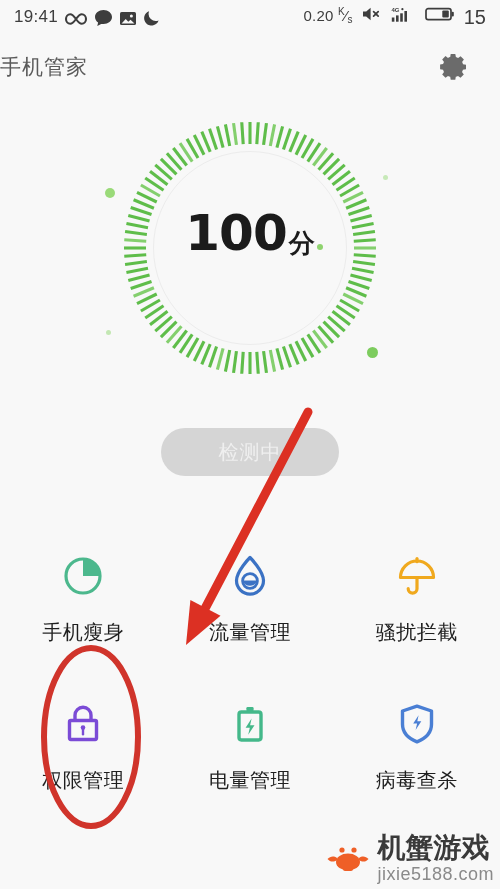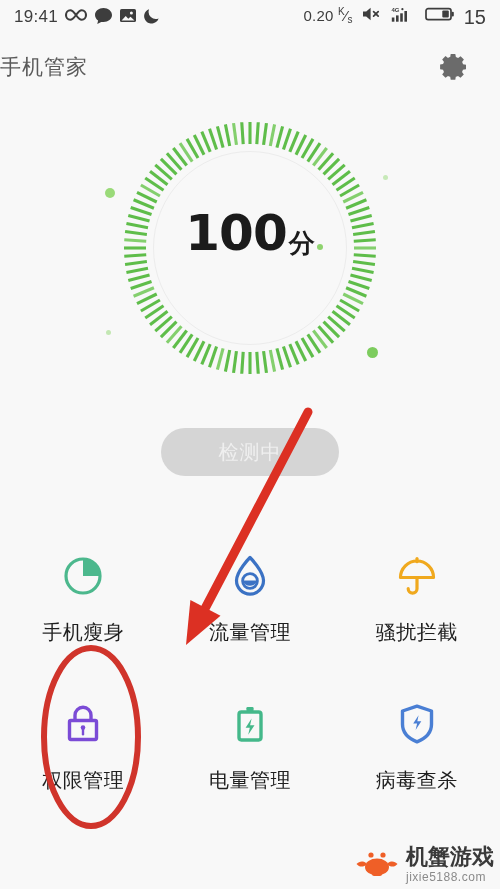--- a/index.html
+++ b/index.html
@@ -16,21 +16,21 @@
   }
 
   
   .statusbar {
     position: absolute; top: 0; left: 0;
     width: 500px; height: 34px;
     display: flex; align-items: center;
     padding: 0 14px;
     color: #4a4a4a;
   }
-  .sb-left { display: flex; align-items: flex-start; gap: 6px; }
+  .sb-left { display: flex; align-items: flex-end; gap: 6px; }
   .sb-right { display: flex; align-items: flex-start; gap: 8px; margin-left: auto; }
   .sb-time { font-size: 17px; font-weight: 400; color: #3d3d3d; letter-spacing: .3px; }
   .sb-ico { display: inline-flex; align-items: center; }
   .sb-speed { font-size: 15px; color: #3d3d3d; letter-spacing: .2px; }
   .sb-speed sup { font-size: 10px; }
   .sb-speed sub { font-size: 10px; vertical-align: -2px; }
   .sb-batt-num { font-size: 20px; color: #3d3d3d; margin-left: 1px; }
 
   
   .header {
@@ -110,22 +110,22 @@
 
   
   .annot { position: absolute; left: 0; top: 0; width: 500px; height: 889px; pointer-events: none; }
 
   
   .watermark {
     position: absolute; right: 6px; bottom: 6px;
     display: flex; align-items: center; gap: 5px;
   }
   .wm-text { display: flex; flex-direction: column; line-height: 1; }
-  .wm-name { font-size: 22px; font-weight: 700; color: #3a3a3a; letter-spacing: 0px; }
-  .wm-url { font-size: 12px; color: #8a8a8a; margin-top: 3px; letter-spacing: .5px; }
+  .wm-name { font-size: 28px; font-weight: 700; color: #3a3a3a; letter-spacing: 0px; }
+  .wm-url { font-size: 18px; color: #8a8a8a; margin-top: 3px; letter-spacing: .5px; }
 </style>
 </head>
 <body>
 
 <div id="app">
 
   <div class="statusbar">
     <div class="sb-left">
       <span class="sb-time">19:41</span>
 

